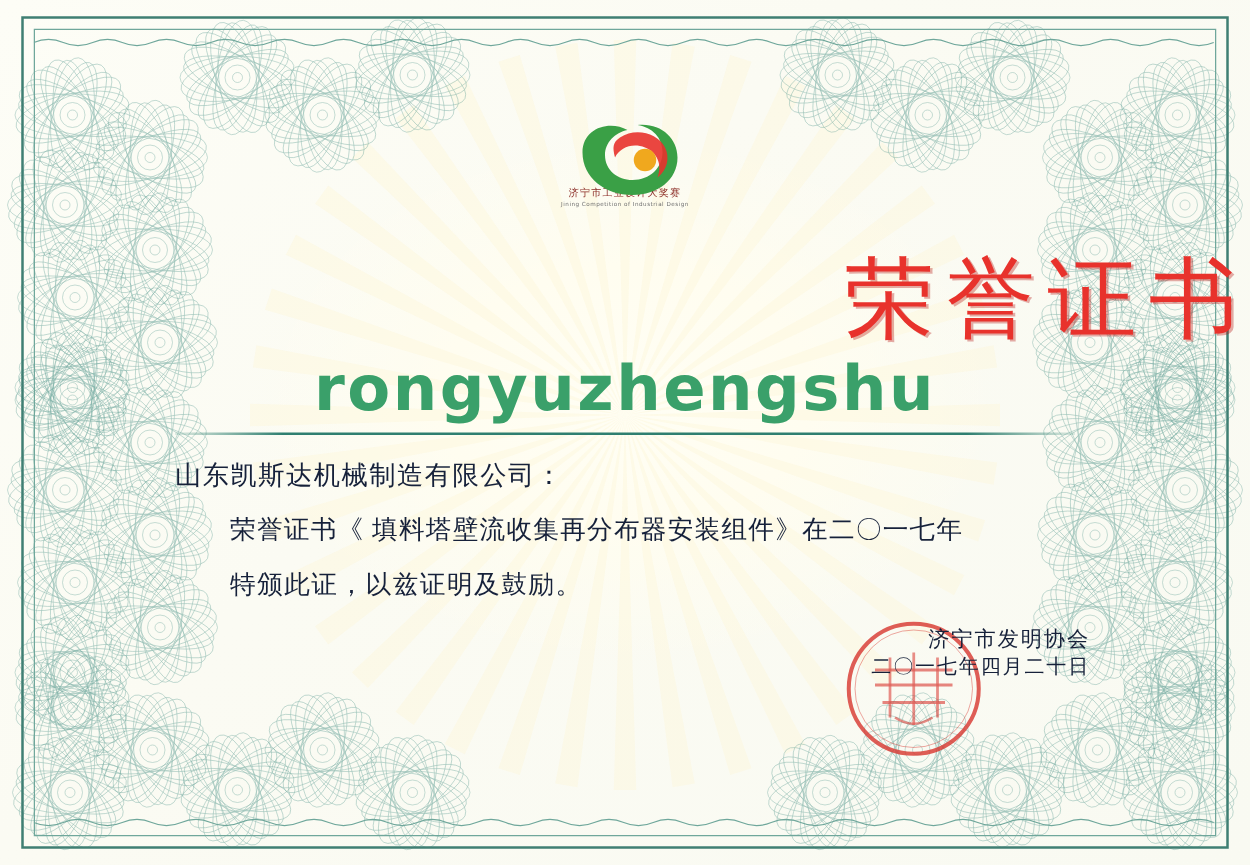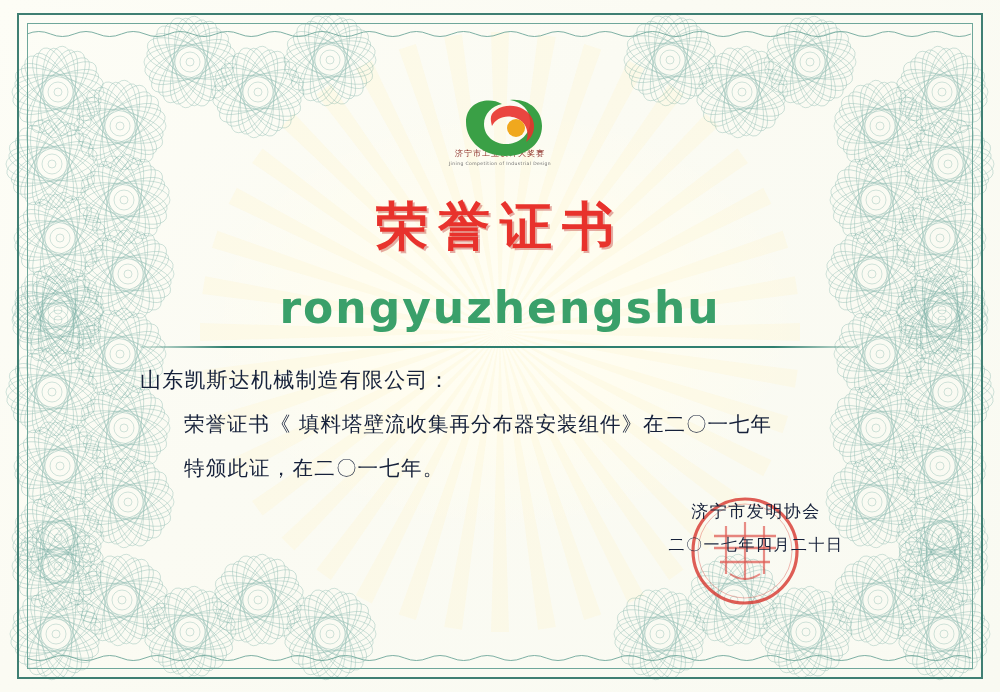--- a/index.html
+++ b/index.html
@@ -96,37 +96,37 @@
     color: #6f6f6f;
     letter-spacing: 0.4px;
     font-family: "DejaVu Sans", sans-serif;
     margin-top: 2px;
   }
 
   .title-cn {
     position: absolute;
     left: 0; right: 0;
     top: 192px;
-    text-align: center;
-    font-family: "DejaVu Sans", sans-serif;
-    font-weight: bold;
-    font-size: 52px;
+    text-align: right;
+    font-family: "DejaVu Sans", sans-serif;
+    font-weight: normal;
+    font-size: 71px;
     letter-spacing: 10px;
     color: #e8322c;
     text-shadow: 2px 2px 0 rgba(180,20,18,0.35);
   }
 
   .title-py {
     position: absolute;
     left: 0; right: 0;
     top: 282px;
     text-align: center;
     font-family: "DejaVu Sans", sans-serif;
     font-weight: bold;
-    font-size: 44px;
+    font-size: 50px;
     letter-spacing: 2px;
     color: #3aa06a;
   }
 
   .divider {
     position: absolute;
     left: 140px;
     right: 140px;
     top: 346px;
     height: 2px;
@@ -139,52 +139,52 @@
     right: 128px;
     top: 358px;
     color: #16213a;
     font-family: "DejaVu Sans", sans-serif;
   }
   .line {
     font-size: 20.5px;
     line-height: 44px;
     letter-spacing: 1.2px;
     white-space: nowrap;
+    font-family: Liberation Serif, serif;
   }
   .line.recipient { font-size: 21px; }
   .line.indent { text-indent: 44px; }
   .work-title { letter-spacing: 1px; }
 
   
   .seal-area {
     position: absolute;
-    right: 114px;
+    right: 128px;
     top: 500px;
     width: 260px;
-    text-align: center;
+    text-align: right;
   }
   .seal-stamp {
     position: absolute;
     left: 60px;
     top: -8px;
     width: 118px;
     height: 118px;
     pointer-events: none;
   }
   .issuer {
     position: relative;
     font-family: "DejaVu Sans", sans-serif;
     font-size: 17px;
     letter-spacing: 1.5px;
     color: #16213a;
     z-index: 3;
   }
   .issue-date {
     position: relative;
-    margin-top: 12px;
     font-family: "DejaVu Sans", sans-serif;
     font-size: 16px;
     letter-spacing: 1.5px;
     color: #16213a;
     z-index: 3;
   }
 </style>
 </head>
 <body>
 
@@ -322,21 +322,21 @@
       <div class="logo-caption-en">Jining Competition of Industrial Design</div>
     </div>
 
     <div class="title-cn">荣誉证书</div>
     <div class="title-py">rongyuzhengshu</div>
     <div class="divider"></div>
 
     <div class="body-text">
       <div class="line recipient">山东凯斯达机械制造有限公司：</div>
       <div class="line indent work-title">荣誉证书《  填料塔壁流收集再分布器安装组件》在二〇一七年</div>
-      <div class="line indent">特颁此证，在二〇一七年。</div>
+      <div class="line indent">特颁此证，以兹证明及鼓励。</div>
     </div>
 
     <div class="seal-area">
       <svg class="seal-stamp" viewBox="0 0 118 118">
         <g opacity="0.8">
           <circle cx="59" cy="59" r="52" fill="none" stroke="#d8362f" stroke-width="3.2"></circle>
           <circle cx="59" cy="59" r="47" fill="none" stroke="#d8362f" stroke-width="0.8" opacity="0.55"></circle>
           <path d="M28,44 h62 M28,56 h62 M34,70 h50" stroke="#d8362f" stroke-width="2.4" opacity="0.75" fill="none"></path>
           <path d="M40,34 v48 M59,30 v58 M78,34 v48" stroke="#d8362f" stroke-width="2.2" opacity="0.7" fill="none"></path>
           <path d="M44,82 q15,10 30,0" stroke="#d8362f" stroke-width="2" fill="none" opacity="0.7"></path>

